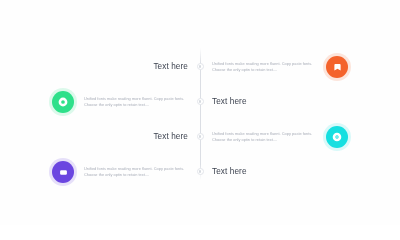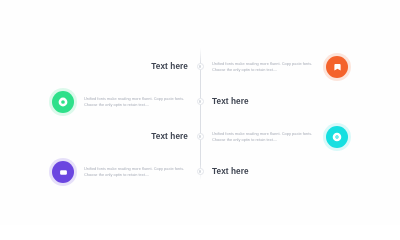--- a/index.html
+++ b/index.html
@@ -117,21 +117,21 @@
     height: 22px;
     display: flex;
     align-items: center;
     justify-content: center;
   }
   .badge svg { display: block; }
 
   
   .heading {
     font-size: 8.2px;
-    font-weight: bold;
+    font-weight: normal;
     color: #3d4350;
     letter-spacing: 0.1px;
     white-space: nowrap;
     line-height: 1.2;
   }
   .body-text {
     font-size: 3.9px;
     line-height: 1.55;
     color: #a8adb8;
     width: 104px;

